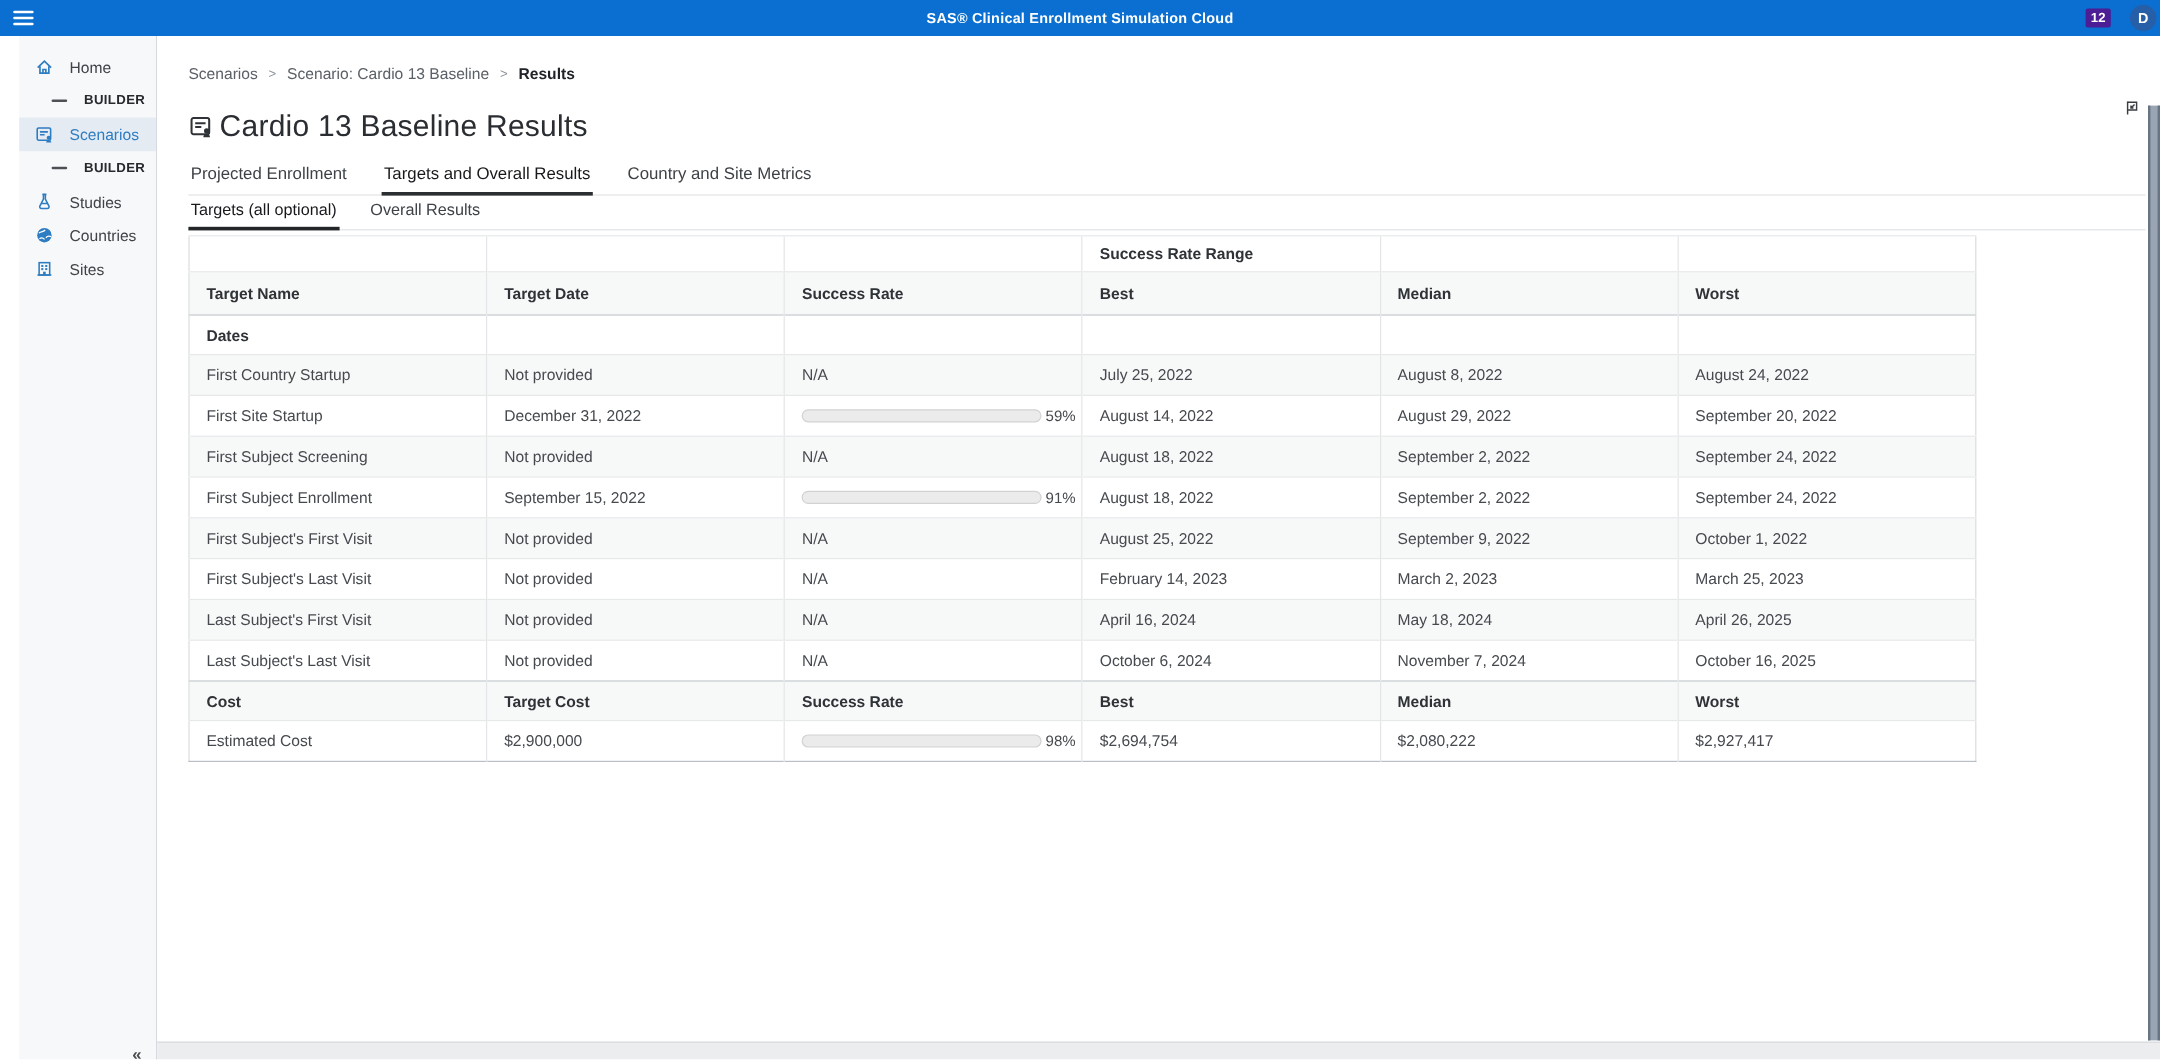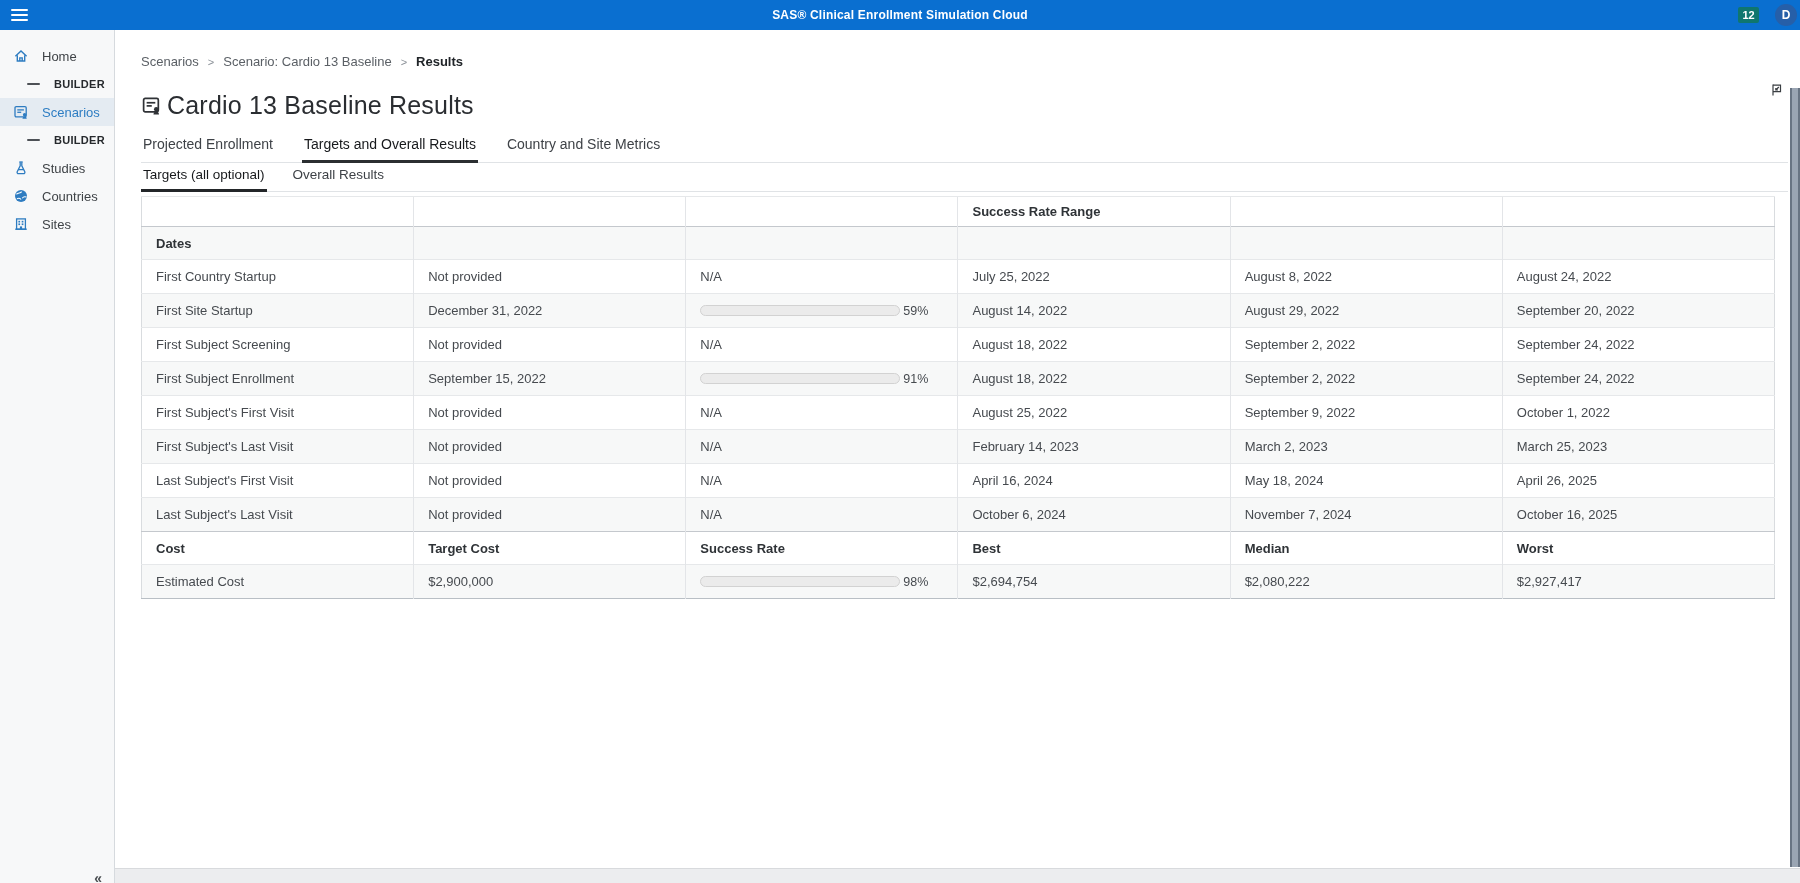--- a/index.html
+++ b/index.html
@@ -6,31 +6,31 @@
   html,body { width:1800px; height:883px; overflow:hidden; background:#fff;
     font-family:"Liberation Sans", sans-serif; }
 
   
   .topbar { height:30px; background:#0a6fd0; position:relative; display:flex; align-items:center; }
   .hamburger { margin-left:11px; width:17px; cursor:pointer; }
   .hamburger i { display:block; height:2px; background:#fff; border-radius:1px; margin:3px 0; }
   .topbar-title { position:absolute; left:50%; top:50%; transform:translate(-50%,-50%);
     color:#fff; font-size:12px; font-weight:bold; letter-spacing:.2px; white-space:nowrap; }
   .badge { position:absolute; right:41px; top:7px; min-width:21px; height:16px; padding:0 4px;
-    background:#0f766e; color:#fff; font-size:11px; font-weight:bold; line-height:16px;
+    background:#4c1d95; color:#fff; font-size:11px; font-weight:bold; line-height:16px;
     text-align:center; border-radius:2px; }
   .avatar { position:absolute; right:3px; top:4px; width:22px; height:22px; border-radius:50%;
     background:#265fa8; color:#fff; font-size:12px; font-weight:bold; line-height:22px; text-align:center; }
 
   
   .app { display:flex; height:853px; position:relative; }
 
   
   .sidebar { width:115px; flex:none; background:#f7f8f9; border-right:1px solid #d6dade;
-    position:relative; padding-top:12px; }
+    position:relative; padding-top:12px;margin-left:16px; }
   .side-item { height:28px; display:flex; align-items:center; padding-left:13px; cursor:pointer;
     font-size:13px; color:#3f4347; white-space:nowrap; }
   .side-item .ic { width:16px; height:16px; margin-right:13px; flex:none; }
   .side-item.active { background:#e4ebf2; color:#2d7dc3; }
   .side-section { height:28px; display:flex; align-items:center; padding-left:27px;
     font-size:11px; font-weight:bold; color:#26292d; letter-spacing:.3px; white-space:nowrap; }
   .side-section .dash { width:13px; height:2.5px; background:#4d5156; border-radius:1px;
     margin-right:14px; flex:none; }
   .collapse-btn { position:absolute; right:12px; bottom:-2px; font-size:14px; font-weight:bold;
     color:#4a4e52; cursor:pointer; line-height:14px; }
@@ -60,21 +60,21 @@
   .tabs { margin-top:12px; border-bottom:1px solid #e0e3e6; }
   .tab { display:inline-block; padding:4px 2px 8px; margin-right:27px; margin-bottom:-1px;
     font-size:14px; color:#3e4247; cursor:pointer; border-bottom:3px solid transparent; }
   .tab.active { color:#17191c; border-bottom-color:#2b2e31; }
   .subtabs { margin-top:2px; border-bottom:1px solid #e0e3e6; }
   .subtab { display:inline-block; padding:2px 2px 7px; margin-right:24px; margin-bottom:-1px;
     font-size:13.5px; color:#3e4247; cursor:pointer; border-bottom:3px solid transparent; }
   .subtab.active { color:#17191c; border-bottom-color:#232629; }
 
   
-  table.results { margin-top:4px; border-collapse:collapse; table-layout:fixed; width:1634px;
+  table.results { margin-top:4px; border-collapse:collapse; table-layout:fixed; width:1490px;
     font-size:13px; color:#464a4f; }
   table.results { border:1px solid #d9dcdf; border-bottom-color:#b9bfc5; }
   .results td { border-left:1px solid #e3e5e8; border-top:1px solid #e6e8ea;
     padding:0 14px; height:34px; vertical-align:middle; text-align:left; white-space:nowrap;
     overflow:hidden; }
   .results td:first-child { border-left:none; }
   .results tr:nth-child(even) { background:#f7f8f8; }
   .results tr.hr1 td { height:30px; font-weight:bold; color:#2f3337; }
   .results tr.hr2 td { height:36px; font-weight:bold; color:#2f3337; }
   .results tr.group td { height:33px; font-weight:bold; color:#2f3337; border-top:1px solid #c4c8cd; }
@@ -199,20 +199,28 @@
             <col>
           </colgroup>
         <tbody id="tbody">
             <tr class="hr1">
               <td></td>
               <td></td>
               <td></td>
               <td>Success Rate Range</td>
               <td></td>
               <td></td>
+            </tr>
+            <tr class="hr2">
+              <td>Target Name</td>
+              <td>Target Date</td>
+              <td>Success Rate</td>
+              <td>Best</td>
+              <td>Median</td>
+              <td>Worst</td>
             </tr>
             <tr class="group">
               <td>Dates</td>
               <td></td>
               <td></td>
               <td></td>
               <td></td>
               <td></td>
             </tr>
             <tr class="">

